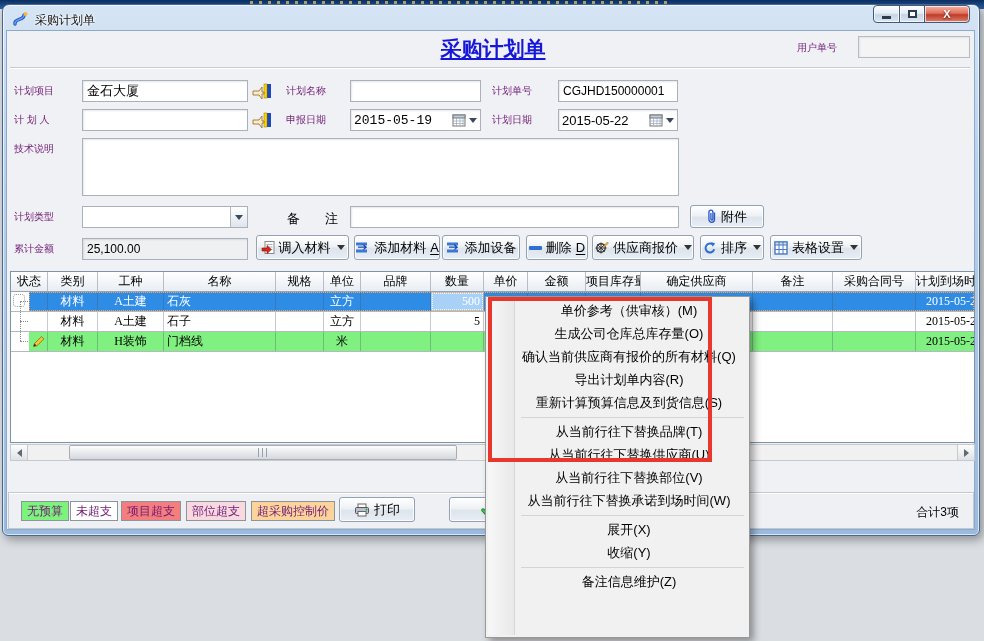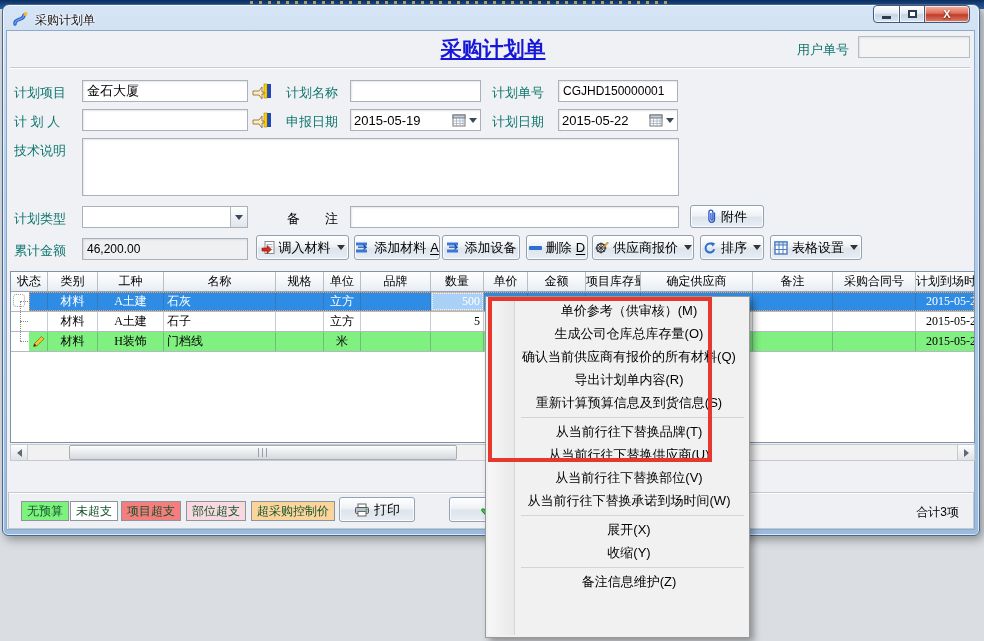--- a/index.html
+++ b/index.html
@@ -44,21 +44,21 @@
   
   .form-title { position:absolute; left:343px; top:35px; width:300px; text-align:center;
     font-size:21px; font-weight:bold; color:#1616d8; text-decoration:underline; }
   .userno-label { position:absolute; left:797px; top:41px; font-size:13px; color:#000; }
   .userno-input { position:absolute; left:858px; top:36px; width:112px; height:22px;
     background:#f4f4f4; border:1px solid #b6bcc4; box-shadow:inset 1px 1px 2px rgba(0,0,0,.08); }
   .hr-groove { position:absolute; left:10px; top:67px; width:960px; height:2px;
     border-top:1px solid #c3cbd5; border-bottom:1px solid #ffffff; }
 
   
-  .flabel { position:absolute; font-size:13px; color:#0f766e; white-space:pre; }
+  .flabel { position:absolute; font-size:10px; color:#701a75; white-space:pre; }
   .tinput { position:absolute; height:22px; background:#fff; border:1px solid #a9b1bc;
     box-shadow:inset 1px 1px 2px rgba(0,0,0,.10); font-size:13px; padding:0 4px;
     font-family:inherit; color:#000; }
   input.tinput { outline:none; }
   .ro { background:#eef0f2; }
   .datefield { position:absolute; height:22px; background:#fff; border:1px solid #a9b1bc;
     box-shadow:inset 1px 1px 2px rgba(0,0,0,.10); font-size:13px; display:flex;
     align-items:center; padding:0 3px; }
   .datefield .dval { flex:1; }
   .cal-ic { width:14px; height:13px; margin-right:3px; }
@@ -127,21 +127,21 @@
   .sb-thumb { position:absolute; left:58px; top:0; width:388px; height:15px; border-radius:2px;
     background:linear-gradient(180deg,#fdfdfd,#d4d8dd); border:1px solid #a9aeb5;
     display:flex; align-items:center; justify-content:center; }
   .sb-grip { width:10px; height:9px;
     background:repeating-linear-gradient(90deg,#9aa0a8 0 1px,transparent 1px 4px); }
 
   
   .statusbar { position:absolute; left:8px; top:492px; width:966px; height:37px;
     background:#eef0f3; border:1px solid #c2c9d1; box-shadow:inset 0 1px 0 #fff; }
   .chip { position:absolute; top:8px; height:20px; line-height:18px; padding:0 5px;
-    font-size:12px; color:#14532d; border:1px solid #8e949c; }
+    font-size:12px; color:#701a75; border:1px solid #8e949c; }
   .chip0 { left:12px;  background:#7df27d; }
   .chip1 { left:61px;  background:#ffffff; }
   .chip2 { left:112px; background:#f47e7e; }
   .chip3 { left:177px; background:#f8d9e0; }
   .chip4 { left:242px; background:#fbd49c; }
   .sb-print { left:330px; top:4px; width:76px; position:absolute; }
   .sb-check { left:440px; top:4px; width:80px; position:absolute; }
   .total-lbl { position:absolute; right:14px; top:11px; font-size:12px; color:#000; }
 
   
@@ -215,21 +215,21 @@
   <span class="flabel" style="left:14px;top:113px;">计 划 人</span>
   <input class="tinput" style="left: 82px; top: 109px; width: 166px;" value="">
   <div class="handbtn" style="left:252px;top:111px;">
     <svg width="21" height="18" viewBox="0 0 21 18">
       <rect x="15" y="2" width="4" height="14" fill="#1c49b8"></rect>
       <rect x="12" y="2" width="3" height="14" fill="#ffd400" stroke="#9a7a00" stroke-width=".5"></rect>
       <path d="M1 9 h6 l3 -4 v5 h2 v2 h-2 v5 l-3 -4 h-6 z" fill="#ffe9c8" stroke="#8a6a20" stroke-width=".8"></path>
     </svg>
   </div>
   <span class="flabel" style="left:286px;top:113px;">申报日期</span>
-  <div class="datefield" style="left:350px;top:109px;width:131px;">
+  <div class="datefield" style="left:350px;top:109px;width:131px;font-family:Liberation Mono, monospace;">
     <span class="dval">2015-05-19</span>
     <span class="cal-ic">
       <svg width="14" height="13" viewBox="0 0 14 13">
           <rect x="1" y="1" width="12" height="11" fill="#fff" stroke="#777"></rect>
           <rect x="1" y="1" width="12" height="3" fill="#b9cfe8" stroke="#777"></rect>
           <path d="M1 7 h12 M1 9.5 h12 M4.5 4 v8 M8 4 v8 M11 4 v8" stroke="#9aa6b4" stroke-width=".7"></path>
         </svg>
     </span>
     <span class="dd-arrow"></span>
   </div>
@@ -264,21 +264,21 @@
   <div class="btn" style="left:690px;top:205px;width:74px;height:23px;">
     <span>
       <svg width="10" height="15" viewBox="0 0 10 15">
           <path d="M7.5 3.5 v7 a2.8 2.8 0 0 1 -5.6 0 V3.2 a2 2 0 0 1 4 0 v6.8 a1 1 0 0 1 -2 0 V4" fill="none" stroke="#2a58c8" stroke-width="1.3"></path>
         </svg>
     </span>
     <span>附件</span>
   </div>
 
   <span class="flabel" style="left:14px;top:242px;">累计金额</span>
-  <div class="tinput ro" style="left:82px;top:238px;width:166px;line-height:20px;font-size:12px;">46,200.00</div>
+  <div class="tinput ro" style="left:82px;top:238px;width:166px;line-height:20px;font-size:12px;">25,100.00</div>
 
   <div class="btn" style="left:256px;top:235px;width:93px;">
     <span>
       <svg width="14" height="15" viewBox="0 0 14 15">
           <rect x="4" y="1.5" width="9" height="12" fill="#fff" stroke="#888"></rect>
           <path d="M5.5 4.5 h6 M5.5 7 h6 M5.5 9.5 h6" stroke="#9ab" stroke-width=".9"></path>
           <path d="M1 8 h5 v-2.6 l4.4 4.1 L6 13.6 V11 H1 z" fill="#d82818" stroke="#8a1408" stroke-width=".6"></path>
         </svg>
     </span>
     <span>调入材料</span>

